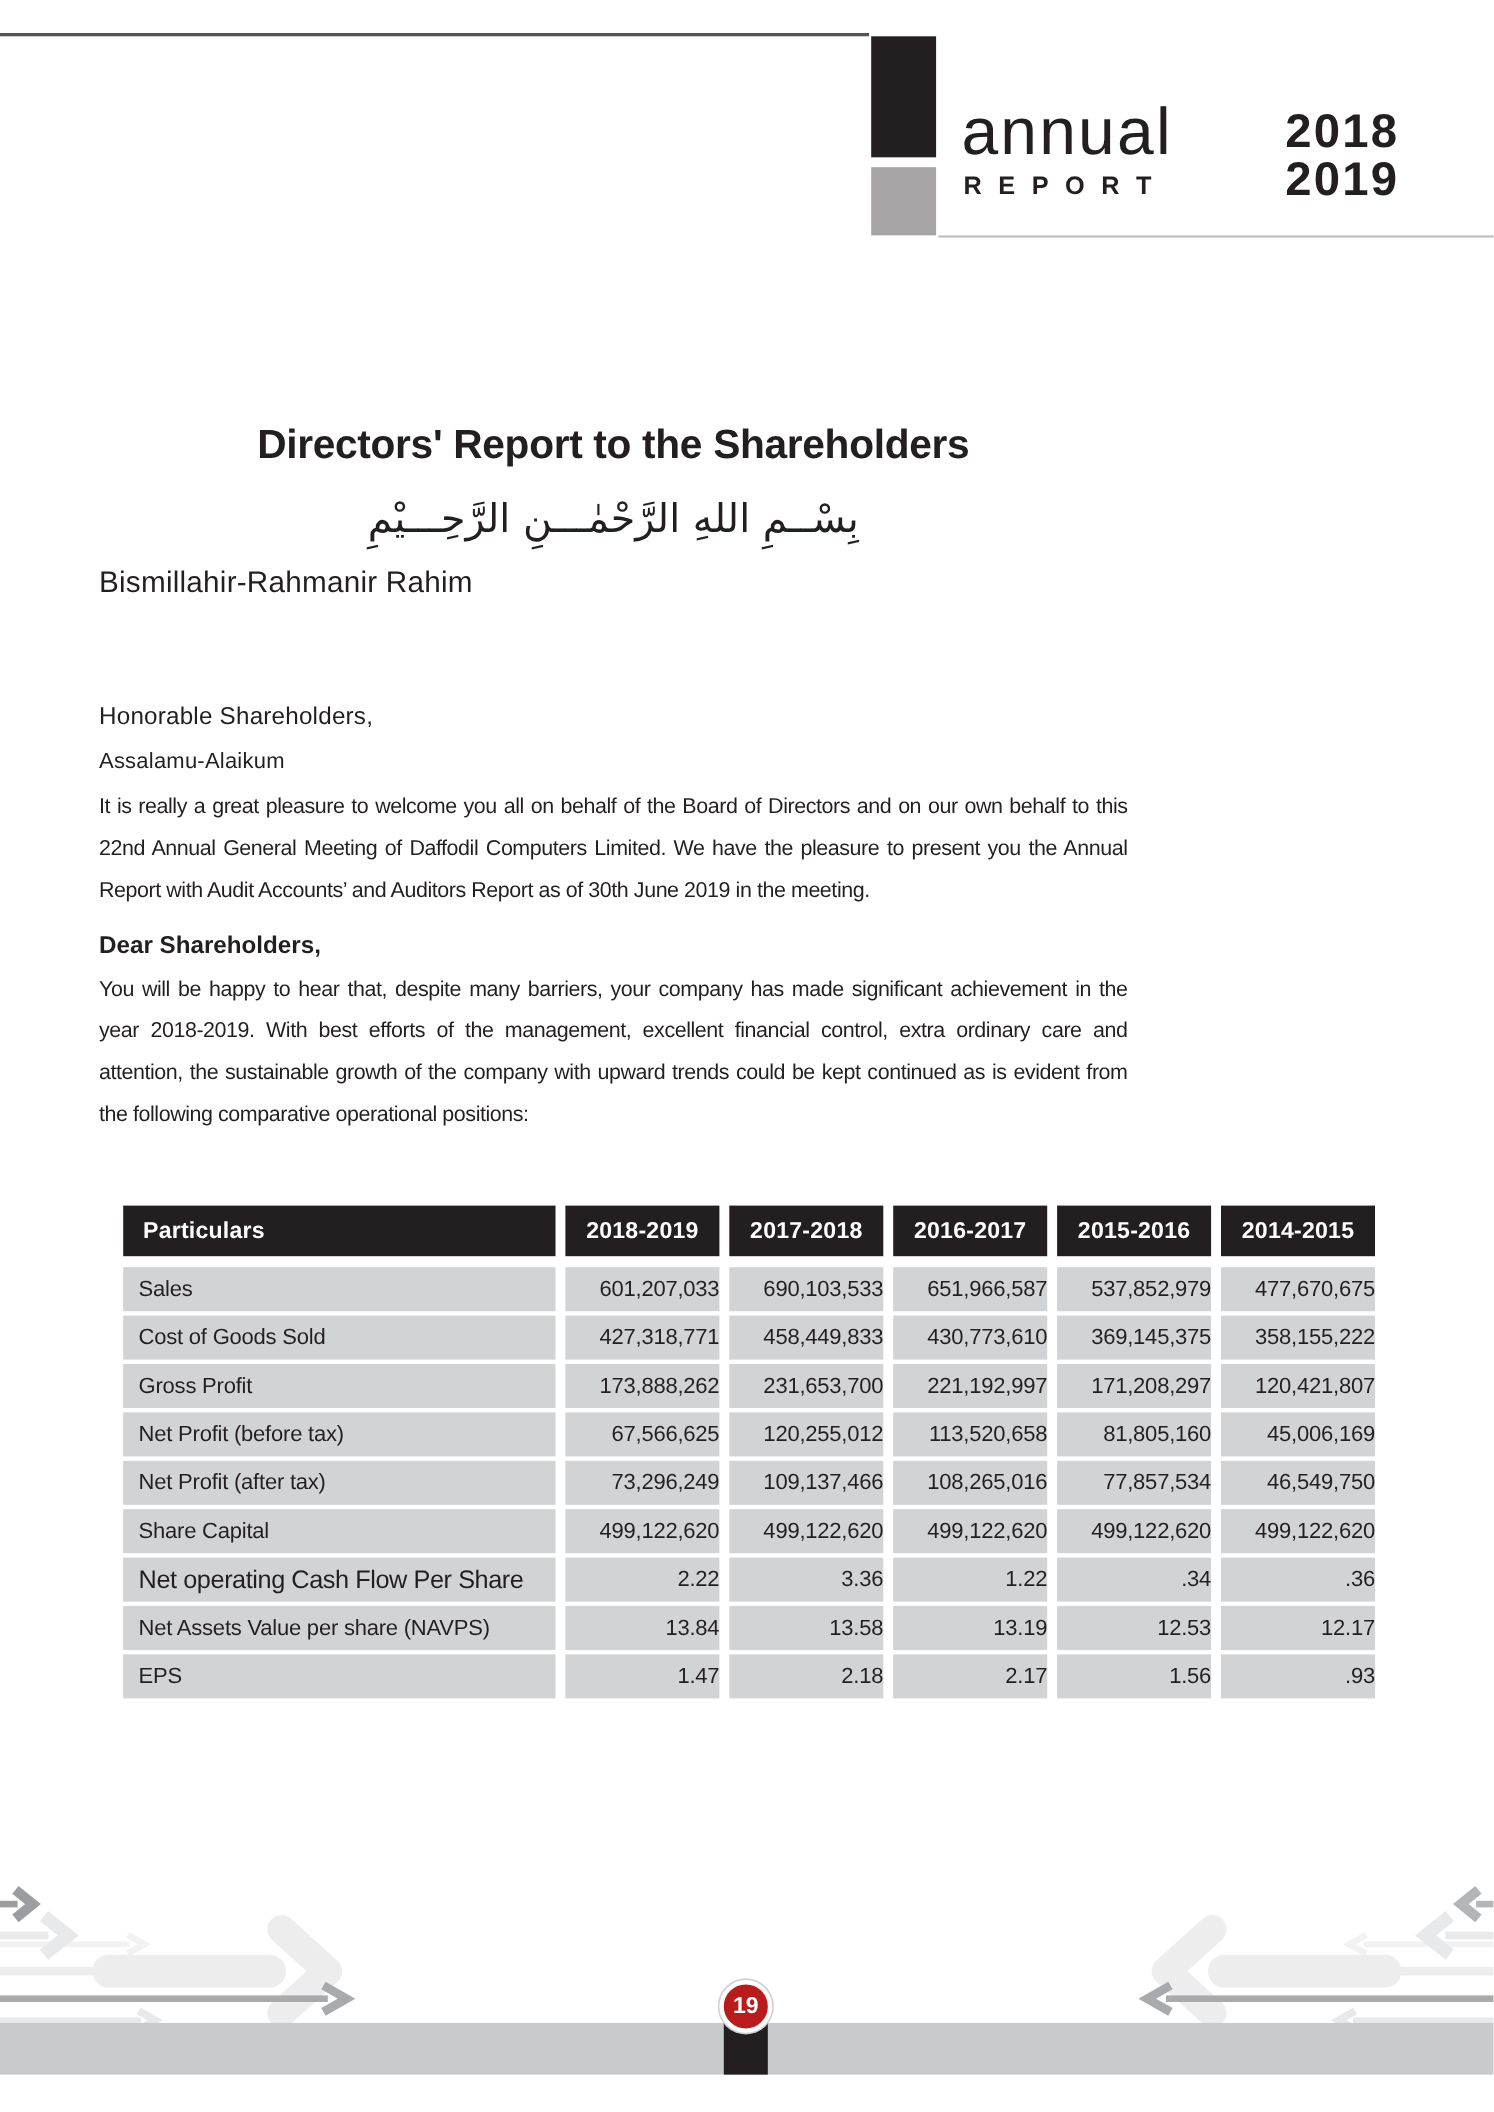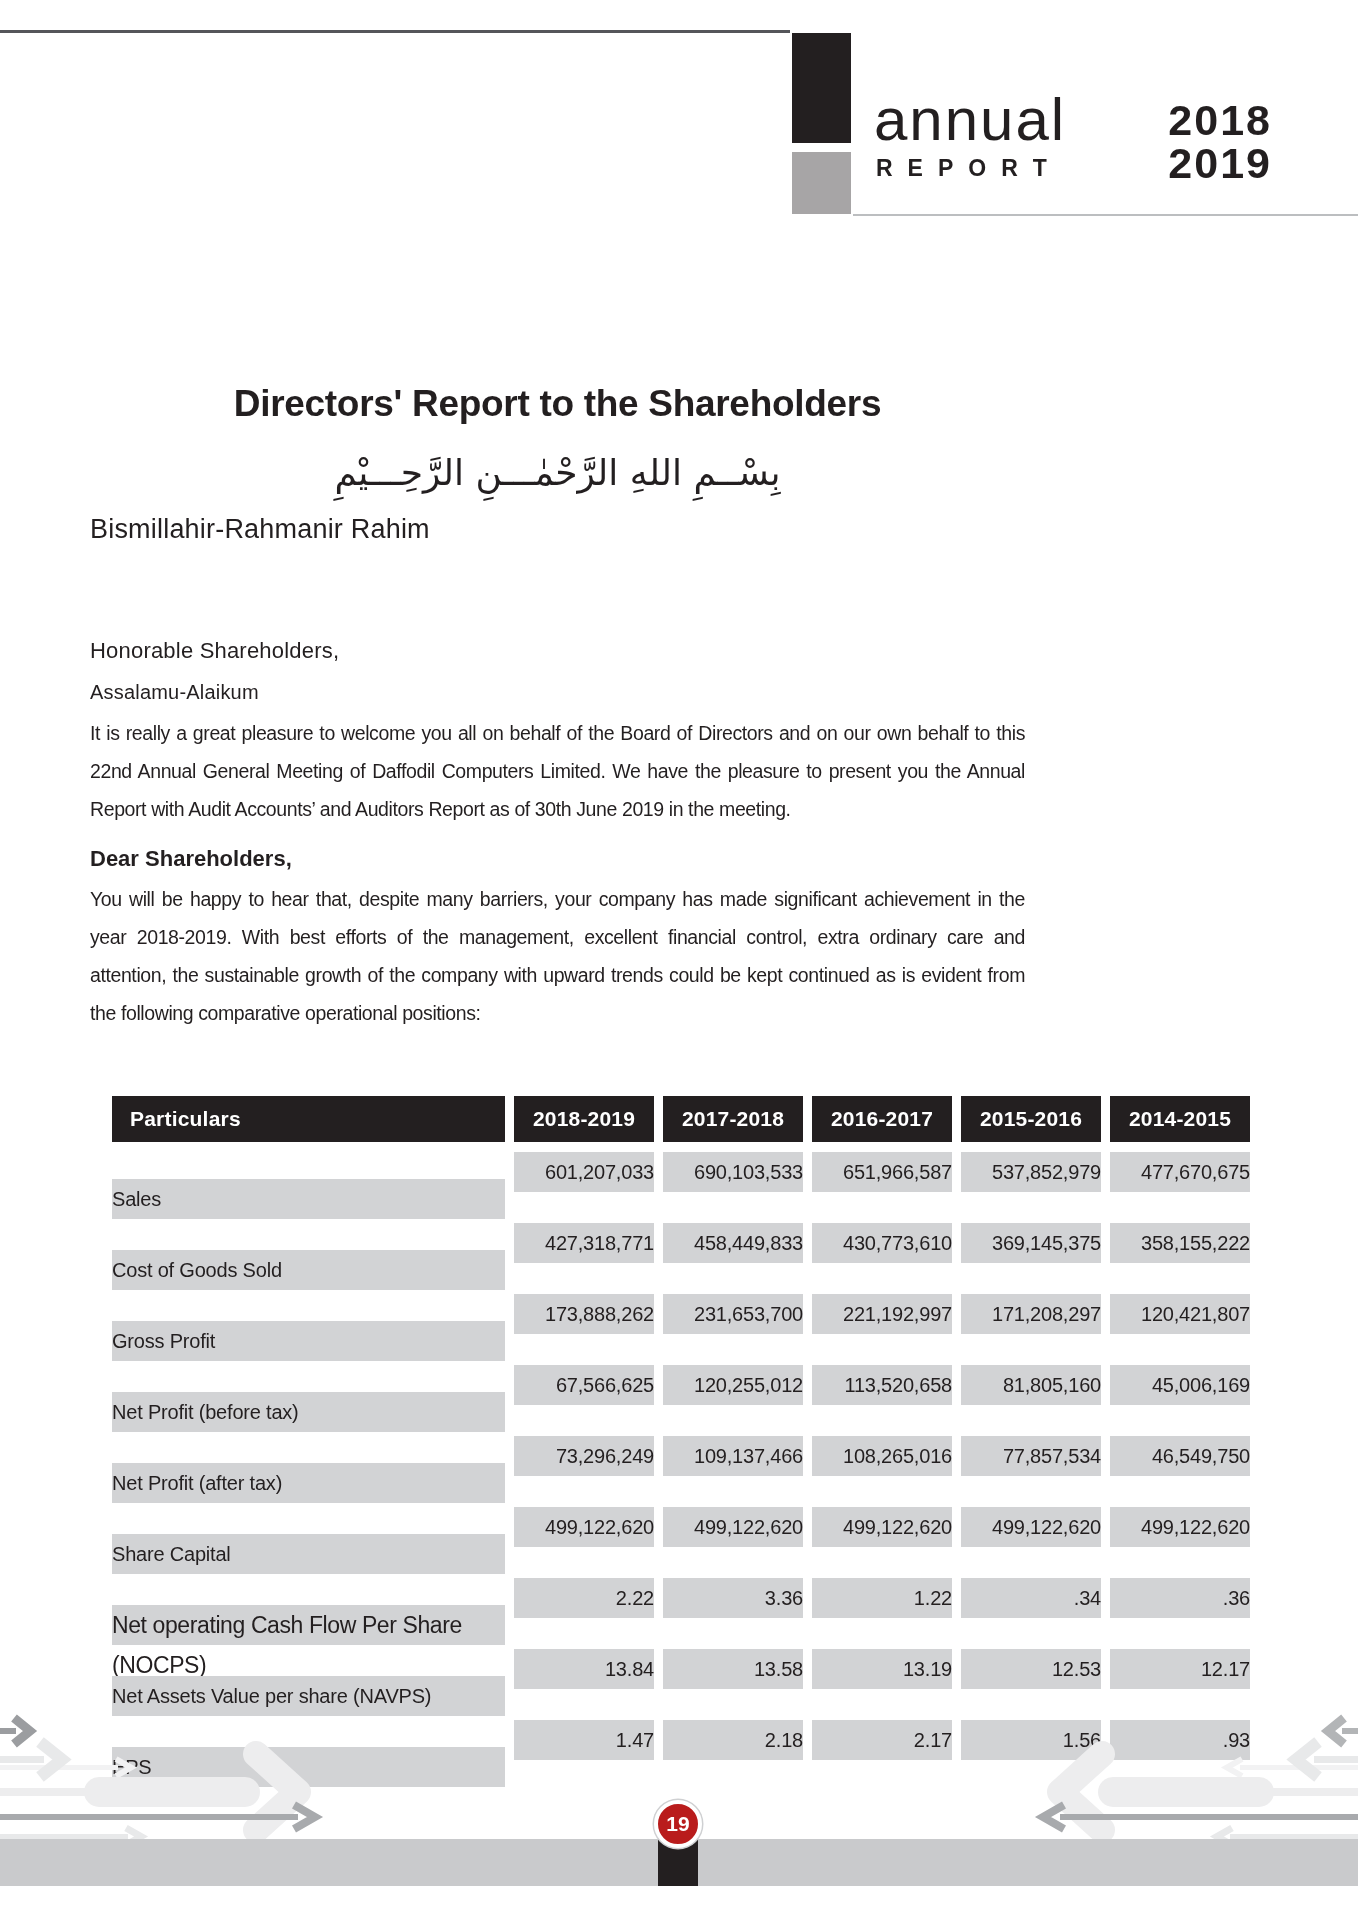--- a/index.html
+++ b/index.html
@@ -35,21 +35,21 @@
 
   
   .fin-table{position:absolute;left:112px;top:1096px;width:1138px;}
   .trow{display:grid;grid-template-columns:393px repeat(5,1fr);column-gap:9px;}
   .thead .th{background:#231f20;color:#ffffff;height:46px;line-height:46px;
              font-size:21px;font-weight:700;letter-spacing:0.2px;}
   .th-part{padding-left:18px;}
   .th-year{text-align:center;}
   .tbody{display:flex;flex-direction:column;gap:4px;margin-top:10px;}
   .td{background:#d2d3d5;height:40px;line-height:40px;font-size:20px;letter-spacing:-0.2px;}
-  .td-label{margin-top:27px;}
+  .td-label{padding-left:14px;}
   .td-label.condensed{font-size:23px;letter-spacing:-0.4px;}
   .td-num{text-align:right;padding-right:0;}
 
   
   .arrows{position:absolute;top:1702px;width:420px;height:148px;}
   .arrows-left{left:0;}
   .arrows-right{right:0;transform:scaleX(-1);}
   .footer-bar{position:absolute;left:0;top:1839px;width:1358px;height:47px;background:#c9cacc;}
   .footer-sq{position:absolute;left:658px;top:1839px;width:40px;height:47px;background:#231f20;}
   .page-badge{position:absolute;left:654px;top:1800px;width:40px;height:40px;background:#b91c1c;

